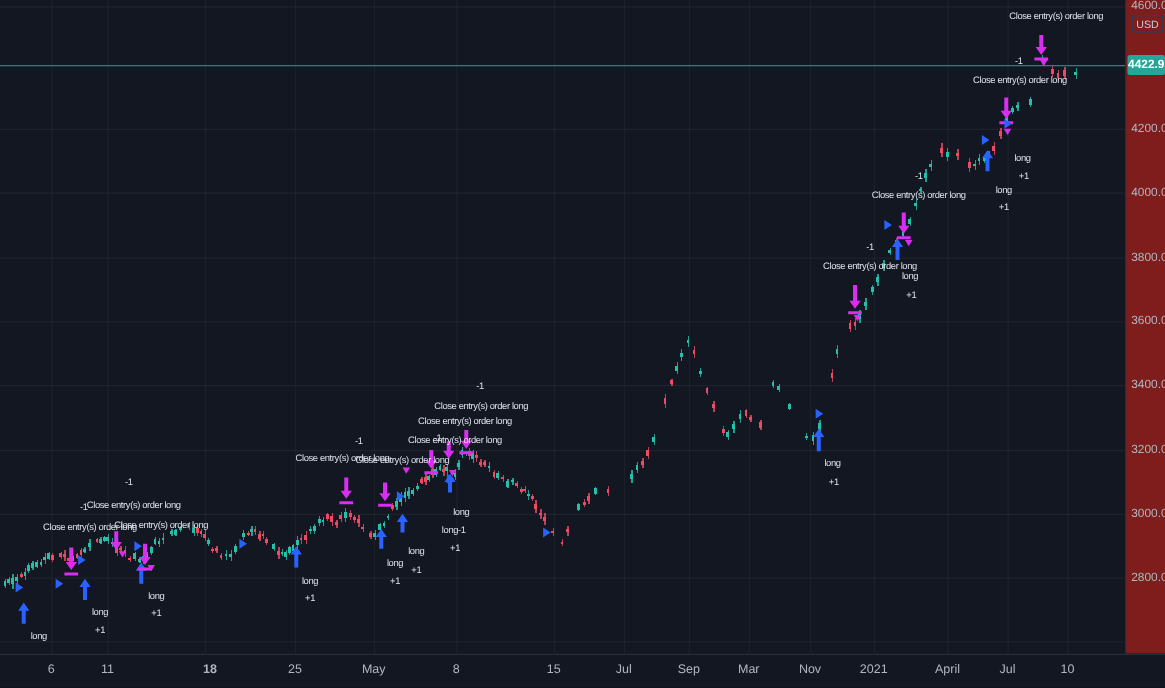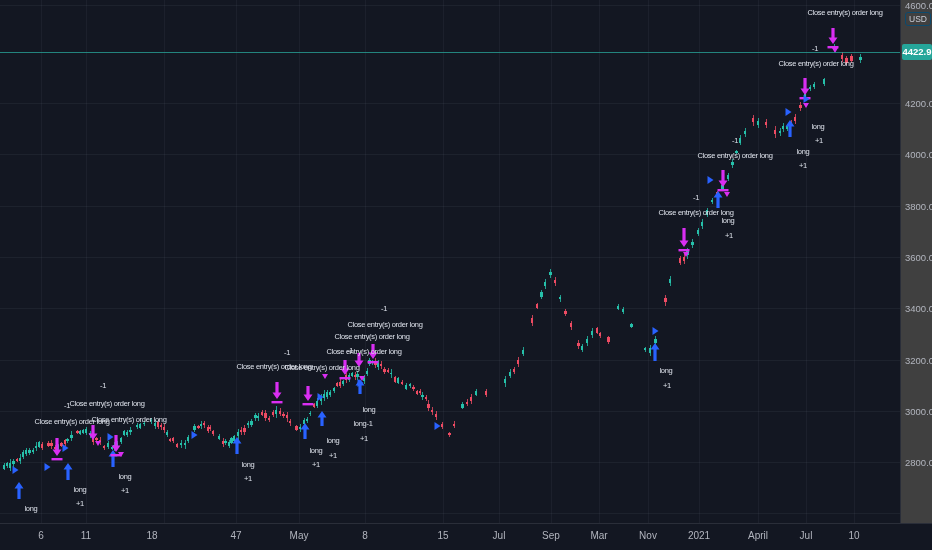--- a/index.html
+++ b/index.html
@@ -8,21 +8,21 @@
   .pane{position:absolute;left:0;top:0;width:900px;height:523px;overflow:hidden;}
   .gridline-h{position:absolute;left:0;width:900px;height:1px;background:rgba(149,160,180,0.08);}
   .gridline-v{position:absolute;top:0;width:1px;height:523px;background:rgba(149,160,180,0.07);}
   #candles,#annot{position:absolute;left:0;top:0;}
   .price-line{position:absolute;left:0;width:932px;height:1px;background:rgba(38,166,154,0.75);z-index:3;}
   .legend{position:absolute;left:7px;top:10px;z-index:6;}
   .legend-title{font-size:11px;color:#e4e8f0;line-height:15px;letter-spacing:0;}
   .legend-ind{font-size:7.5px;color:#cdd2dd;line-height:13px;letter-spacing:-0.2px;}
   .sig-label{position:absolute;transform:translateX(-50%);font-size:7.5px;letter-spacing:-0.3px;
              color:#dde1ea;white-space:nowrap;z-index:5;line-height:9px;padding-left:24px;}
-  .paxis{position:absolute;left:900px;top:0;width:32px;height:523px;background:#404040;
+  .paxis{position:absolute;left:900px;top:0;width:32px;height:523px;background:#7f1d1d;
          border-left:1px solid #2a2e39;z-index:7;}
   .ptick{position:absolute;left:4px;transform:translateY(-50%);font-size:9.5px;color:#b2b5be;white-space:nowrap;}
   .usd{position:absolute;left:4px;top:12px;font-size:8.5px;color:#c9cdd6;border:1px solid #0c4a6e;
        border-radius:3px;padding:1px 3px;}
   .ptag{position:absolute;left:1px;top:44px;width:30px;height:16px;background:#26a69a;border-radius:2px;
         color:#ffffff;font-size:9.5px;font-weight:bold;text-align:center;line-height:16px;z-index:8;}
   .taxis{position:absolute;left:0;top:523px;width:932px;height:27px;background:#131722;
          border-top:1px solid #2a2e39;z-index:7;}
   .ttick{position:absolute;top:6px;transform:translateX(-50%);font-size:10px;color:#b2b5be;white-space:nowrap;}
 </style>
@@ -590,22 +590,22 @@
         <div class="ptick" style="top: 462px;">2800.0</div>
       </div>
     <div class="usd">USD</div>
     <div class="ptag">4422.9</div>
   </div>
 
   <div class="taxis">
     <div id="tticks">
         <div class="ttick" style="left: 41px;">6</div>
         <div class="ttick" style="left: 86px;">11</div>
-        <div class="ttick" style="left: 152px;">18</div>
-        <div class="ttick" style="left: 236px;">47</div>
+        <div class="ttick" style="left: 168px; font-weight: bold;">18</div>
+        <div class="ttick" style="left: 236px;">25</div>
         <div class="ttick" style="left: 299px;">May</div>
         <div class="ttick" style="left: 365px;">8</div>
         <div class="ttick" style="left: 443px;">15</div>
         <div class="ttick" style="left: 499px;">Jul</div>
         <div class="ttick" style="left: 551px;">Sep</div>
         <div class="ttick" style="left: 599px;">Mar</div>
         <div class="ttick" style="left: 648px;">Nov</div>
         <div class="ttick" style="left: 699px;">2021</div>
         <div class="ttick" style="left: 758px;">April</div>
         <div class="ttick" style="left: 806px;">Jul</div>

